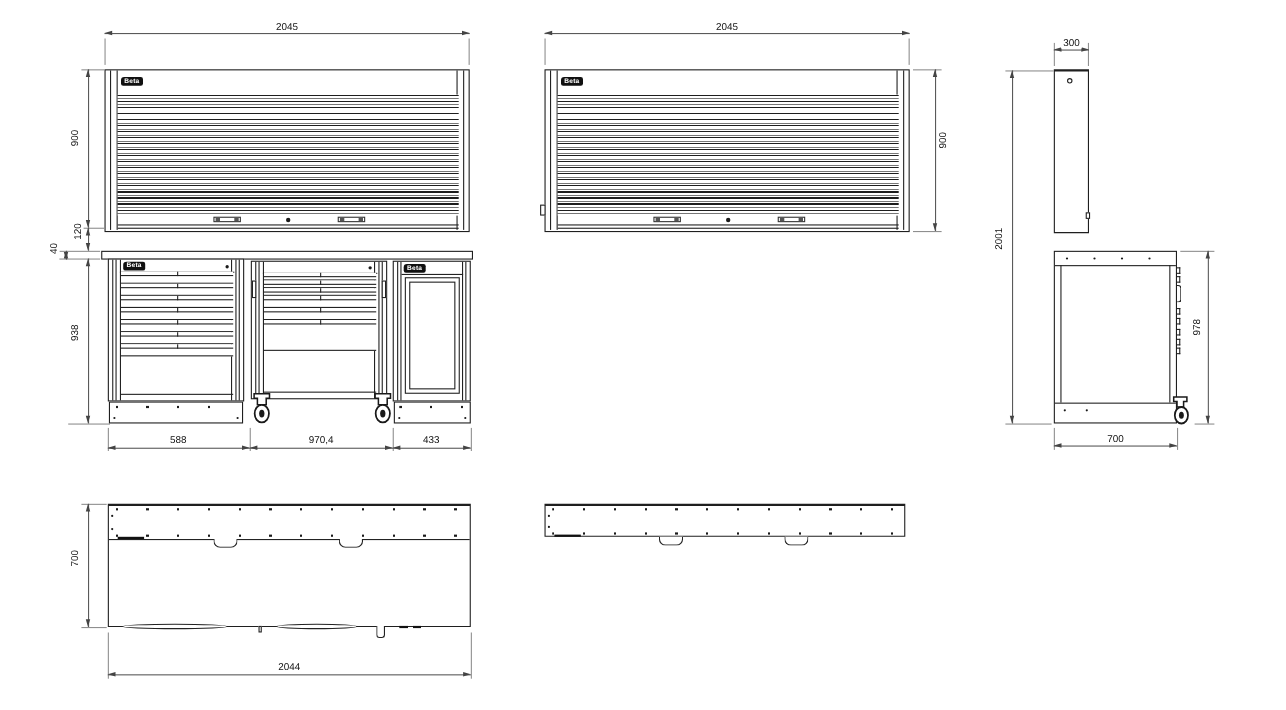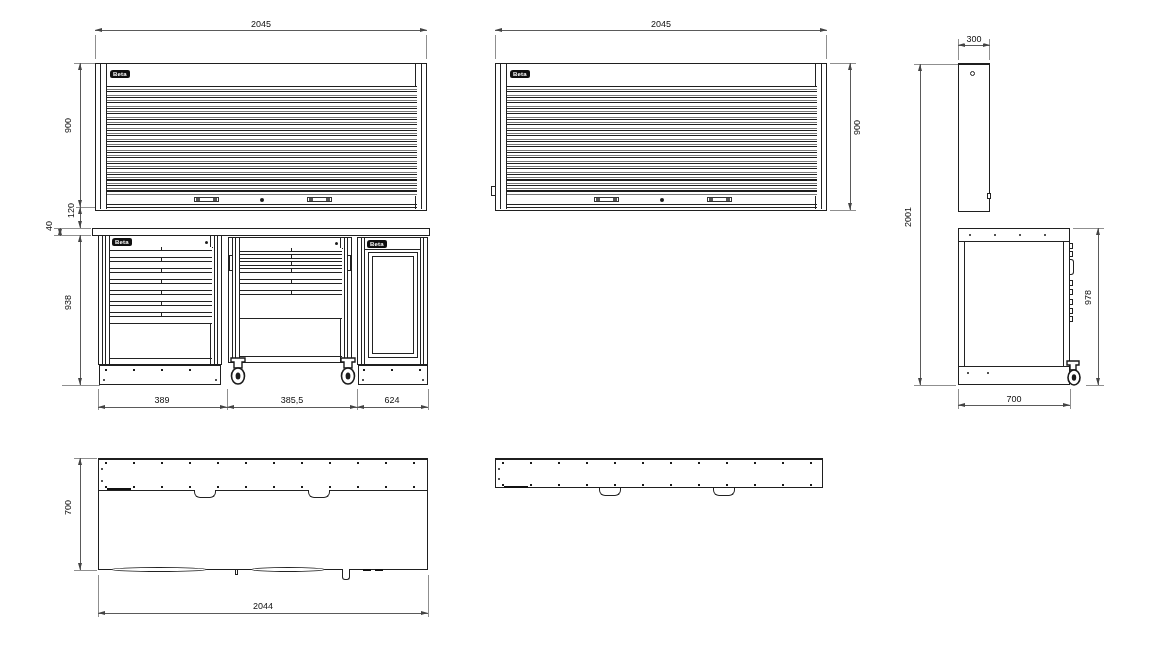--- a/index.html
+++ b/index.html
@@ -216,23 +216,23 @@
   <div class="vl ext" style="left:357px;top:389px;height:21px"></div>
   <div class="vl ext" style="left:428px;top:389px;height:21px"></div>
   <div class="dl h" style="left:98px;top:407px;width:330px">
     <span class="ar pl" style="left:0"></span>
     <span class="ar pr" style="left:122px"></span>
     <span class="ar pl" style="left:129px"></span>
     <span class="ar pr" style="left:252px"></span>
     <span class="ar pl" style="left:259px"></span>
     <span class="ar pr" style="left:323px"></span>
   </div>
-  <div class="lbl" style="left:162px;top:395px">389</div>
-  <div class="lbl" style="left:292px;top:395px">385,5</div>
-  <div class="lbl" style="left:392px;top:395px">624</div>
+  <div class="lbl" style="left:162px;top:395px">588</div>
+  <div class="lbl" style="left:292px;top:395px">970,4</div>
+  <div class="lbl" style="left:392px;top:395px">433</div>
 
   <div class="vl ext" style="left:495px;top:35px;height:24px"></div>
   <div class="vl ext" style="left:826px;top:35px;height:24px"></div>
   <div class="dl h" style="left:495px;top:30px;width:332px">
     <span class="ar pl" style="left:0"></span>
     <span class="ar pr" style="left:325px"></span>
   </div>
   <div class="lbl" style="left:661px;top:19px">2045</div>
 
   <div class="part" style="left:495px;top:63px;width:332px;height:148px">

